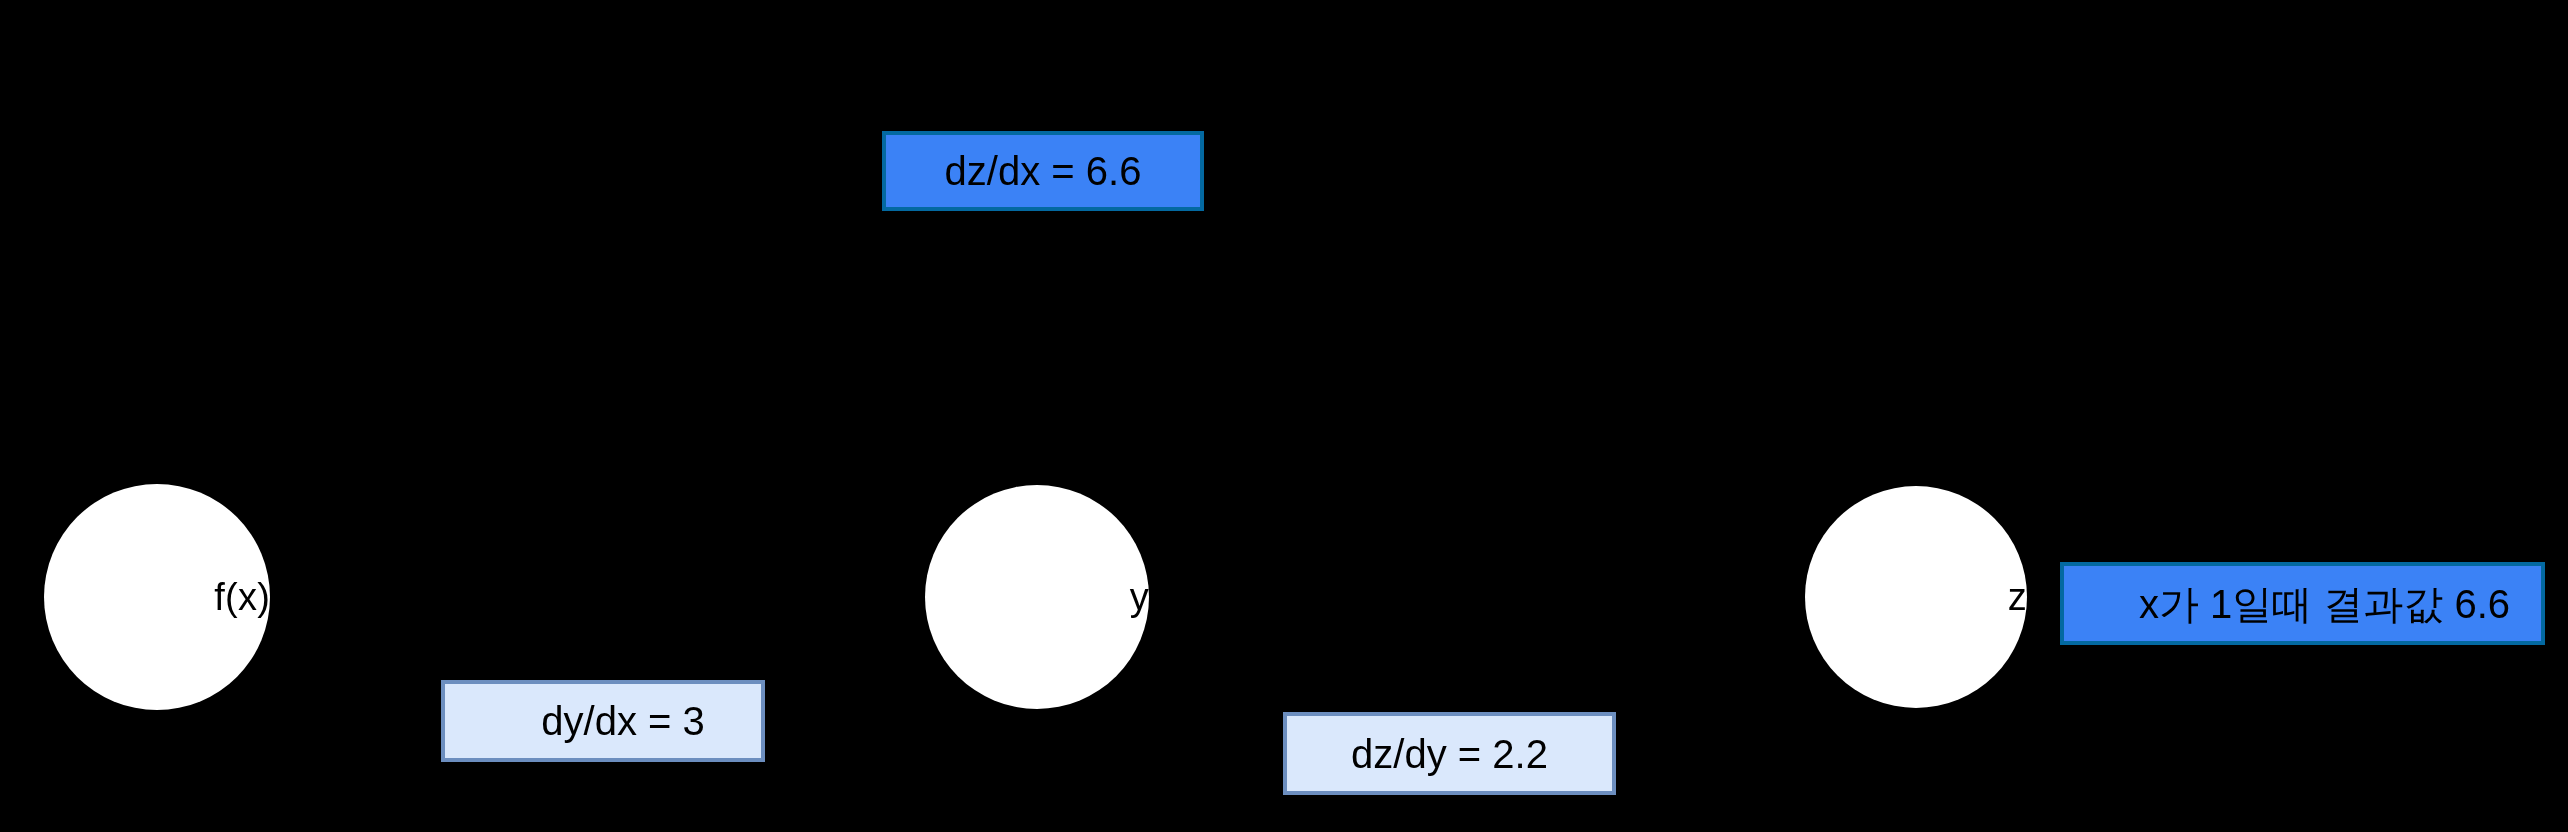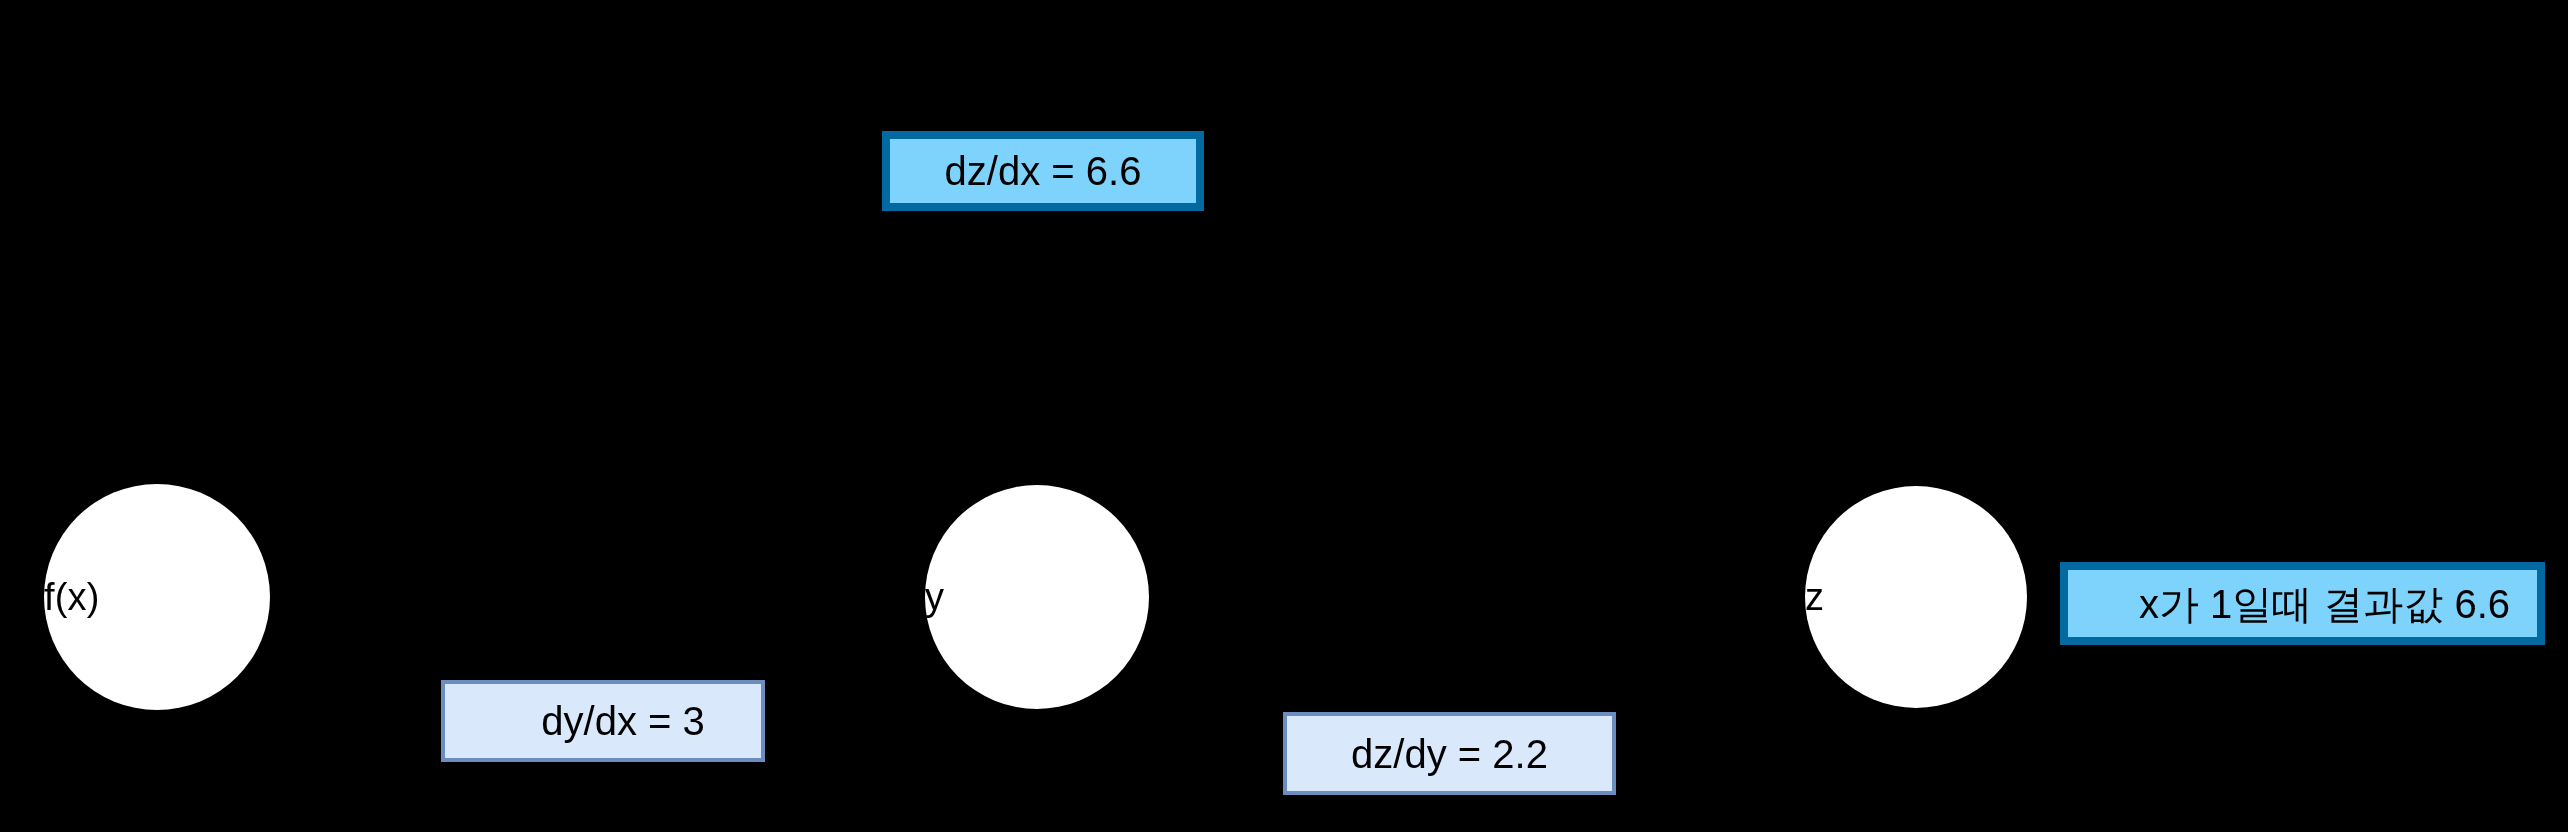--- a/index.html
+++ b/index.html
@@ -17,42 +17,42 @@
     height: 832px;
     background: #000000;
     overflow: hidden;
   }
   .node-circle {
     position: absolute;
     border-radius: 50%;
     background: #ffffff;
     display: flex;
     align-items: center;
-    justify-content: flex-start;
+    justify-content: flex-end;
     color: #000000;
     font-size: 38px;
     line-height: 1;
     letter-spacing: 0.2px;
     font-family: "Liberation Sans", "DejaVu Sans", sans-serif;
   }
   .label-box {
     position: absolute;
     box-sizing: border-box;
     display: flex;
     align-items: center;
     justify-content: center;
     color: #000000;
     font-size: 40px;
     line-height: 1;
     font-family: "Liberation Sans", "DejaVu Sans", sans-serif;
     white-space: nowrap;
   }
   .label-box.pink {
-    background: #7dd3fc;
-    border: 8px solid #0369a1;
+    background: #3b82f6;
+    border: 4px solid #0369a1;
   }
   .label-box.blue {
     background: #dae8fc;
     border: 4px solid #6c8ebf;
   }
   .edge-layer {
     position: absolute;
     left: 0;
     top: 0;
     width: 2568px;

